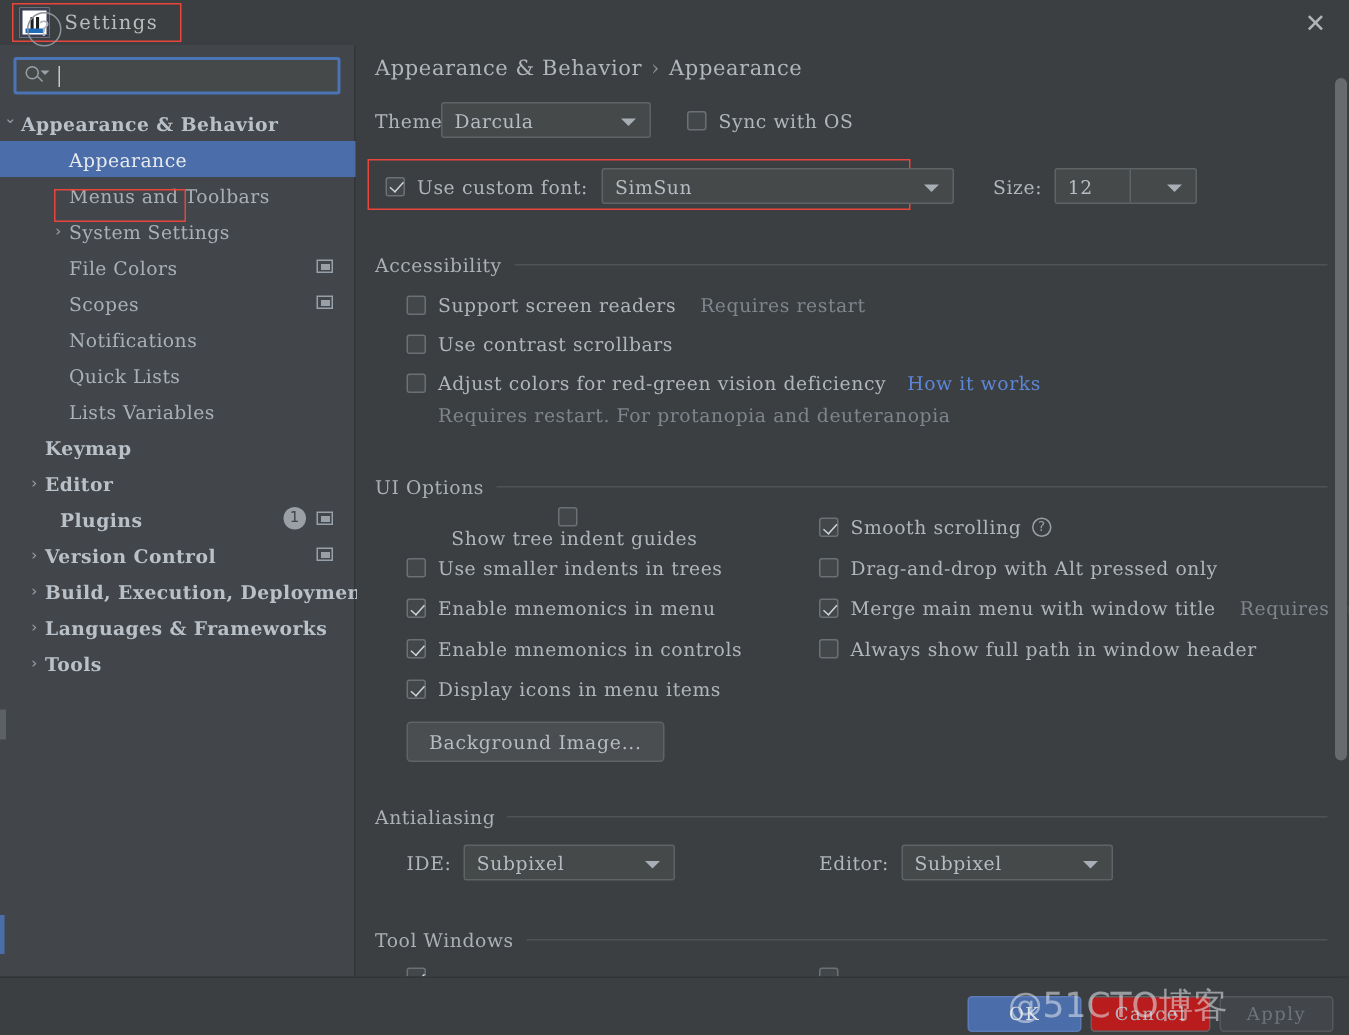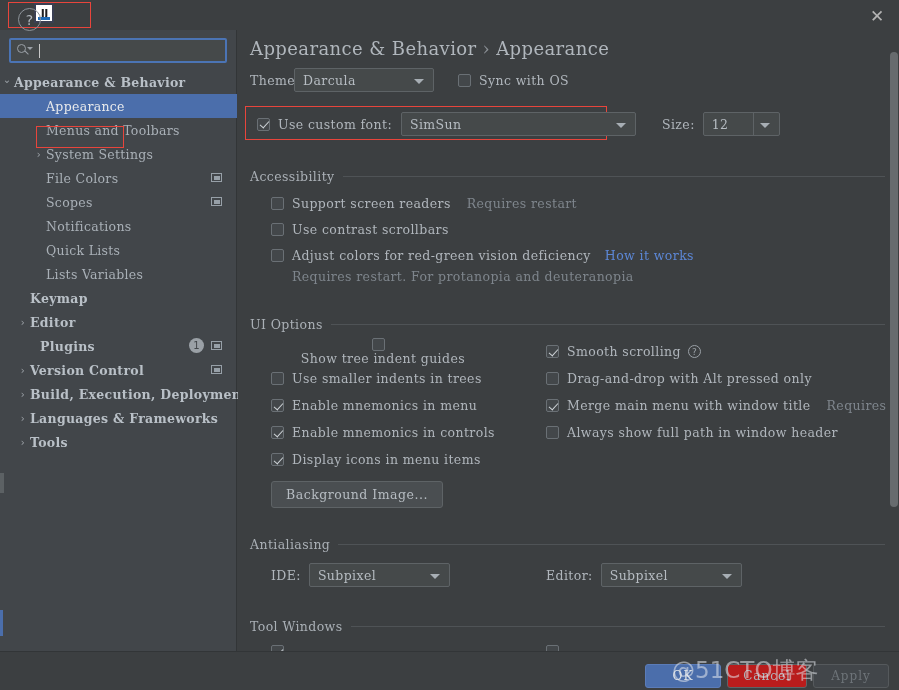--- a/index.html
+++ b/index.html
@@ -13,21 +13,21 @@
   body { position: relative; }
 
   
   #titlebar {
     position: absolute; left:0; top:0; width:899px; height:30px;
     background:#3c3f41;
   }
   #title-group {
     position:absolute; left:8px; top:2px; height:26px;
     display:flex; align-items:center; gap:10px;
-    border:1px solid #e8453c; padding:0 14px 0 4px;flex-direction:column;
+    border:1px solid #e8453c; padding:0 14px 0 4px;
   }
   #ij-icon {
     width:20px; height:20px; background:#ffffff;
     border:2px solid #3a3f52; position:relative; flex:none;
     display:flex; align-items:center; justify-content:center;
   }
   #ij-icon .ij-letters {
     font-family:"DejaVu Sans", sans-serif;
     font-size:11px; font-weight:bold; color:#1e1e20; line-height:1;
     letter-spacing:-0.5px;
@@ -111,21 +111,21 @@
     position:absolute; left:0; top:580px; width:3px; height:26px; background:#4b6eab;
   }
 
   
   #main {
     position:absolute; left:238px; top:30px; width:661px; height:621px;
     background:#3c3f41; overflow:hidden;
   }
   #breadcrumb {
     position:absolute; left:12px; top:8px;
-    color:#b0b6bc; font-size:18px; letter-spacing:0.4px;
+    color:#b0b6bc; font-size:14px; letter-spacing:0.4px;
   }
   #breadcrumb .sep { color:#8b9096; margin:0 6px; }
 
   .row-line { position:absolute; display:flex; align-items:center; }
 
   .lbl { color:#b0b6bc; font-size:12.5px; letter-spacing:0.4px; white-space:nowrap; }
   .lbl.dim { color:#7e858c; }
   .lbl.link { color:#5c87d6; }
 
   .combo {
@@ -329,21 +329,21 @@
 
   <div id="font-highlight"></div>
   <div class="row-line" style="left:19px; top:82px;">
     <span class="cb checked"></span>
     <span class="lbl">Use custom font:</span>
     <div class="combo" style="width:235px; margin-left:9px;">
       <span>SimSun</span>
       <span class="tri"></span>
     </div>
     <span class="lbl" style="margin-left:26px;">Size:</span>
-    <div class="combo" style="width:77px; margin-left:8px; padding-left:0;">
+    <div class="combo" style="width:95px; margin-left:8px; padding-left:0;">
       <span style="width:50px; padding-left:8px; border-right:1px solid #5e6366; height:100%; display:flex; align-items:center;">12</span>
       <span class="tri"></span>
     </div>
   </div>
 
   <div class="section" style="top:139px;">
     <span class="st">Accessibility</span>
     <span class="rule"></span>
   </div>
   <div id="accessibility-list" style="position: absolute; left: 33px; top: 160px;">

